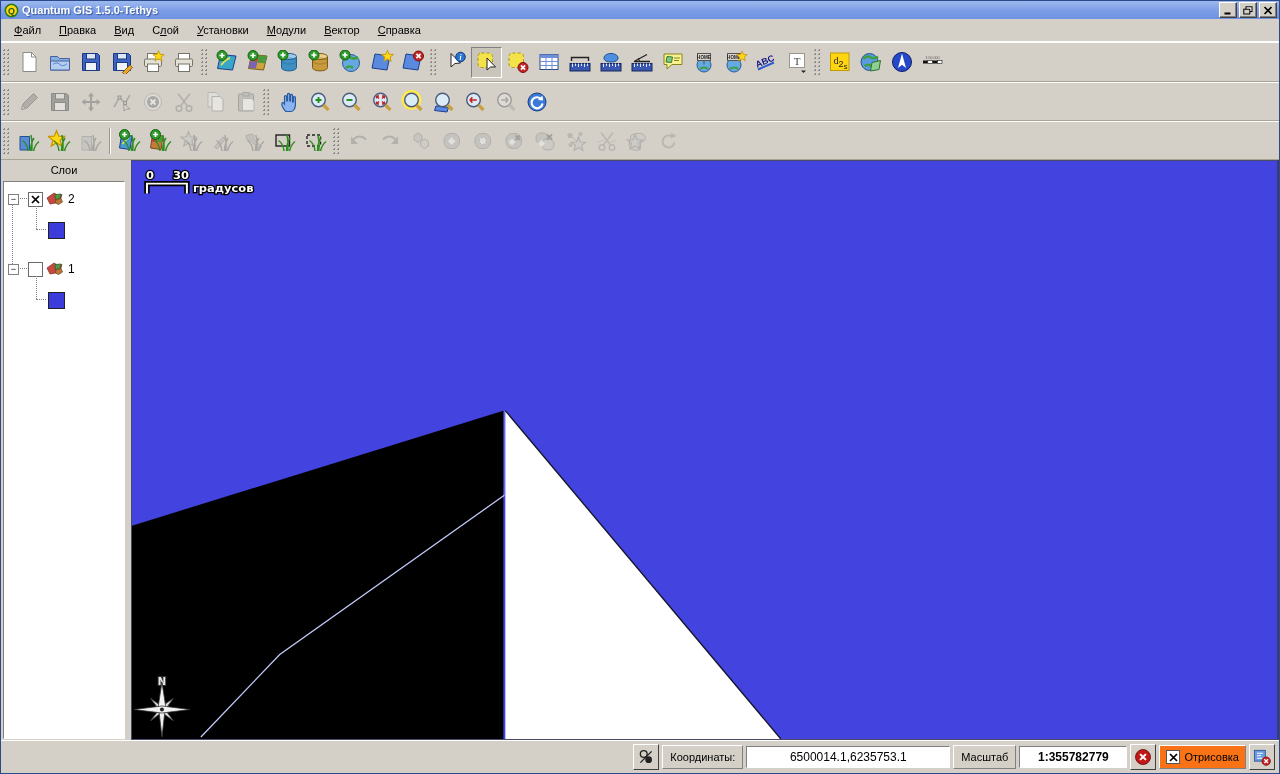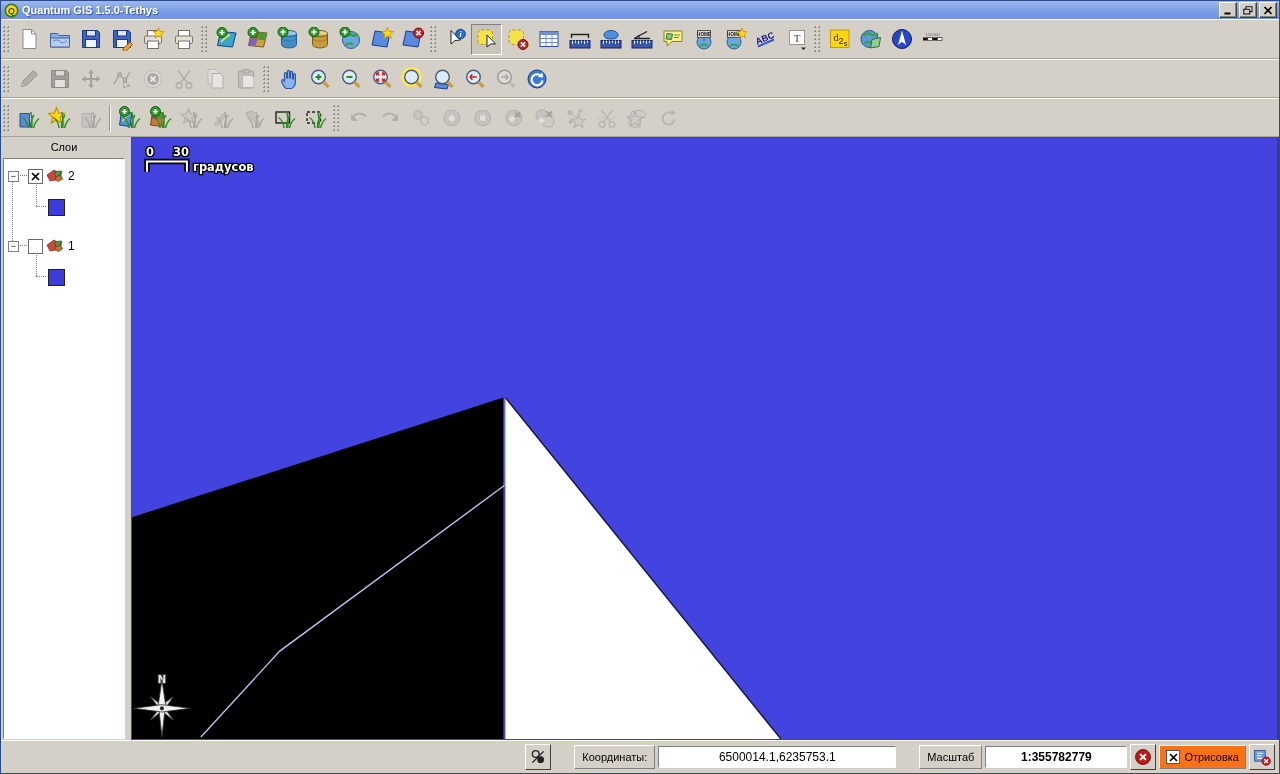--- a/index.html
+++ b/index.html
@@ -55,23 +55,23 @@
   
   .splitter{width:6px;flex:0 0 6px;}
   .canvas{flex:1;position:relative;border:1px solid #4a4a6a;border-right:2px solid #3a3a7a;overflow:hidden;}
   .canvas svg{position:absolute;inset:0;width:100%;height:100%;}
   
   .statusbar{height:32px;flex:0 0 32px;display:flex;align-items:center;justify-content:flex-end;
              gap:3px;padding:0 4px;background:#d4d0c8;border-top:1px solid #fff;}
   .sb-btn{width:24px;height:24px;background:#d4d0c8;border:1px solid;border-color:#fff #404040 #404040 #fff;
           display:flex;align-items:center;justify-content:center;}
   .sb-label{height:22px;display:flex;align-items:center;padding:0 7px;background:#d4d0c8;
-            border:1px solid;border-color:#fff #808080 #808080 #fff;margin-left:20px;}
+            border:1px solid;border-color:#fff #808080 #808080 #fff;}
   .sb-field{height:20px;border:1px solid;border-color:#808080 #fff #fff #808080;background:#fff;
-            text-align:center;font-size:12px;font-family:"Liberation Sans",sans-serif;padding:0 20px;}
+            text-align:center;font-size:12px;font-family:"Liberation Sans",sans-serif;padding:0 3px;}
   .sb-check{height:22px;display:flex;align-items:center;gap:4px;padding:0 6px;background:#f97316;
             border:1px solid;border-color:#fff #808080 #808080 #fff;}
   .cbox{width:12px;height:12px;background:#fff;border:1px solid #555;display:flex;align-items:center;justify-content:center;}
 </style>
 </head>
 <body>
 
 <div class="win">
 
   <div class="titlebar">
@@ -91,20 +91,30 @@
         <rect x="0.8" y="3.2" width="6" height="4.8" fill="#d4d0c8" stroke="#000"></rect>
       </svg>
     </span>
     <span class="winbtn">
       <svg width="10" height="9" viewBox="0 0 10 9">
           <path d="M1.5 1 8.5 8M8.5 1 1.5 8" stroke="#000" stroke-width="1.7"></path>
         </svg>
     </span>
   </div>
 
+  <div class="menubar" id="menubar">
+      <span class="menu-item"><u>Ф</u>айл</span>
+      <span class="menu-item"><u>П</u>равка</span>
+      <span class="menu-item"><u>В</u>ид</span>
+      <span class="menu-item">С<u>л</u>ой</span>
+      <span class="menu-item"><u>У</u>становки</span>
+      <span class="menu-item"><u>М</u>одули</span>
+      <span class="menu-item"><u>В</u>ектор</span>
+      <span class="menu-item"><u>С</u>правка</span>
+    </div>
 
   <div class="tbrow tbrow1">
       <div class="tb-handle"></div>
       <div class="tb-btn">
         <svg width="24" height="24" viewBox="0 0 24 24">
           <path d="M6 2.5h8.5L19 7v14.5H6Z" fill="#fff" stroke="#8a8a8a"></path>
           <path d="M14.5 2.5V7H19" fill="none" stroke="#8a8a8a"></path>
         </svg>
       </div>
       <div class="tb-btn">

